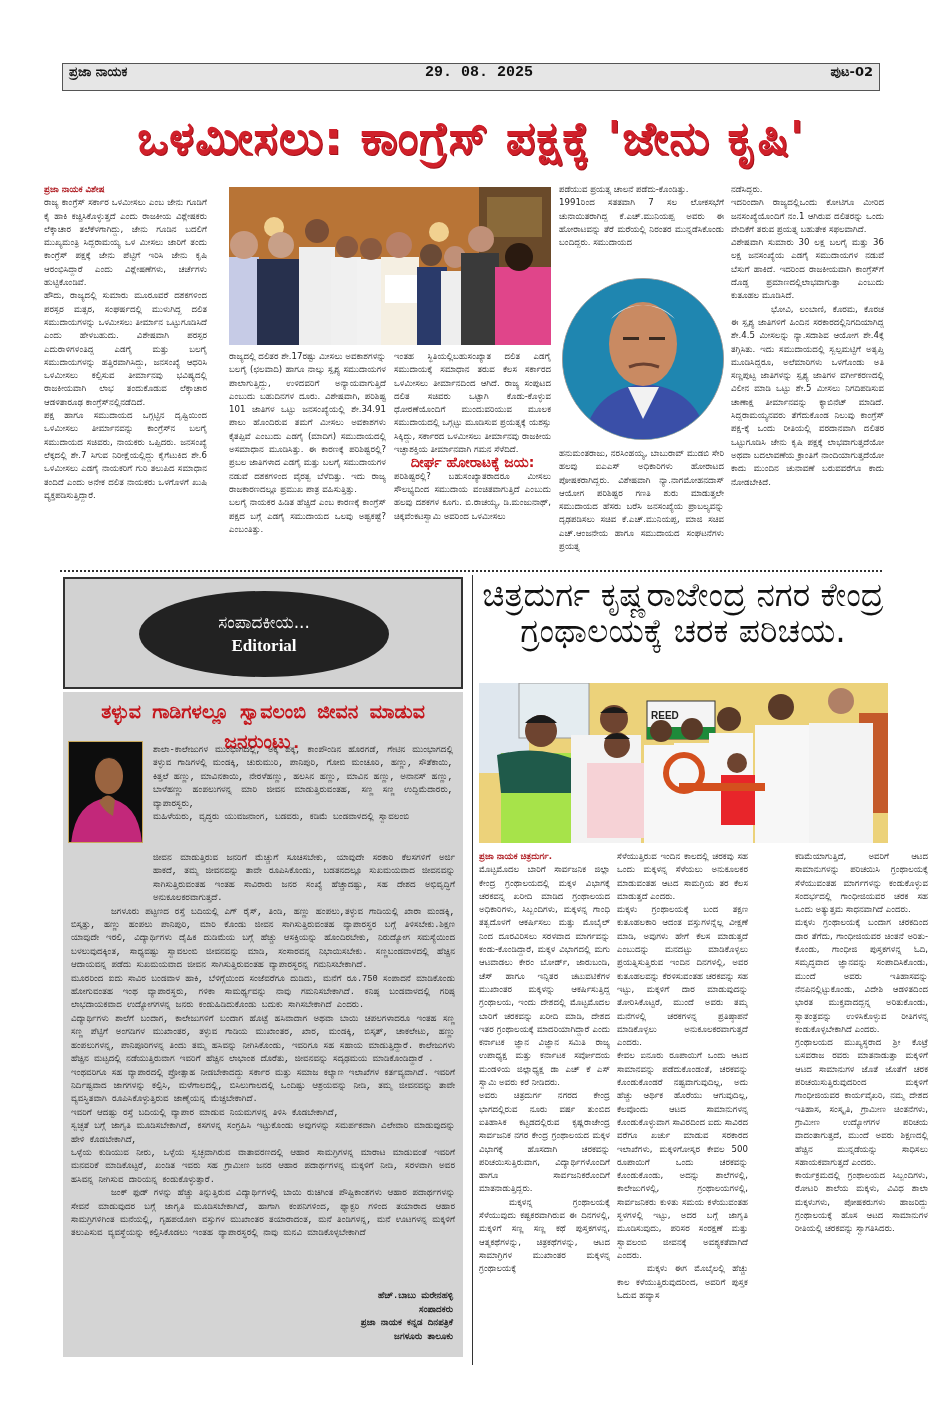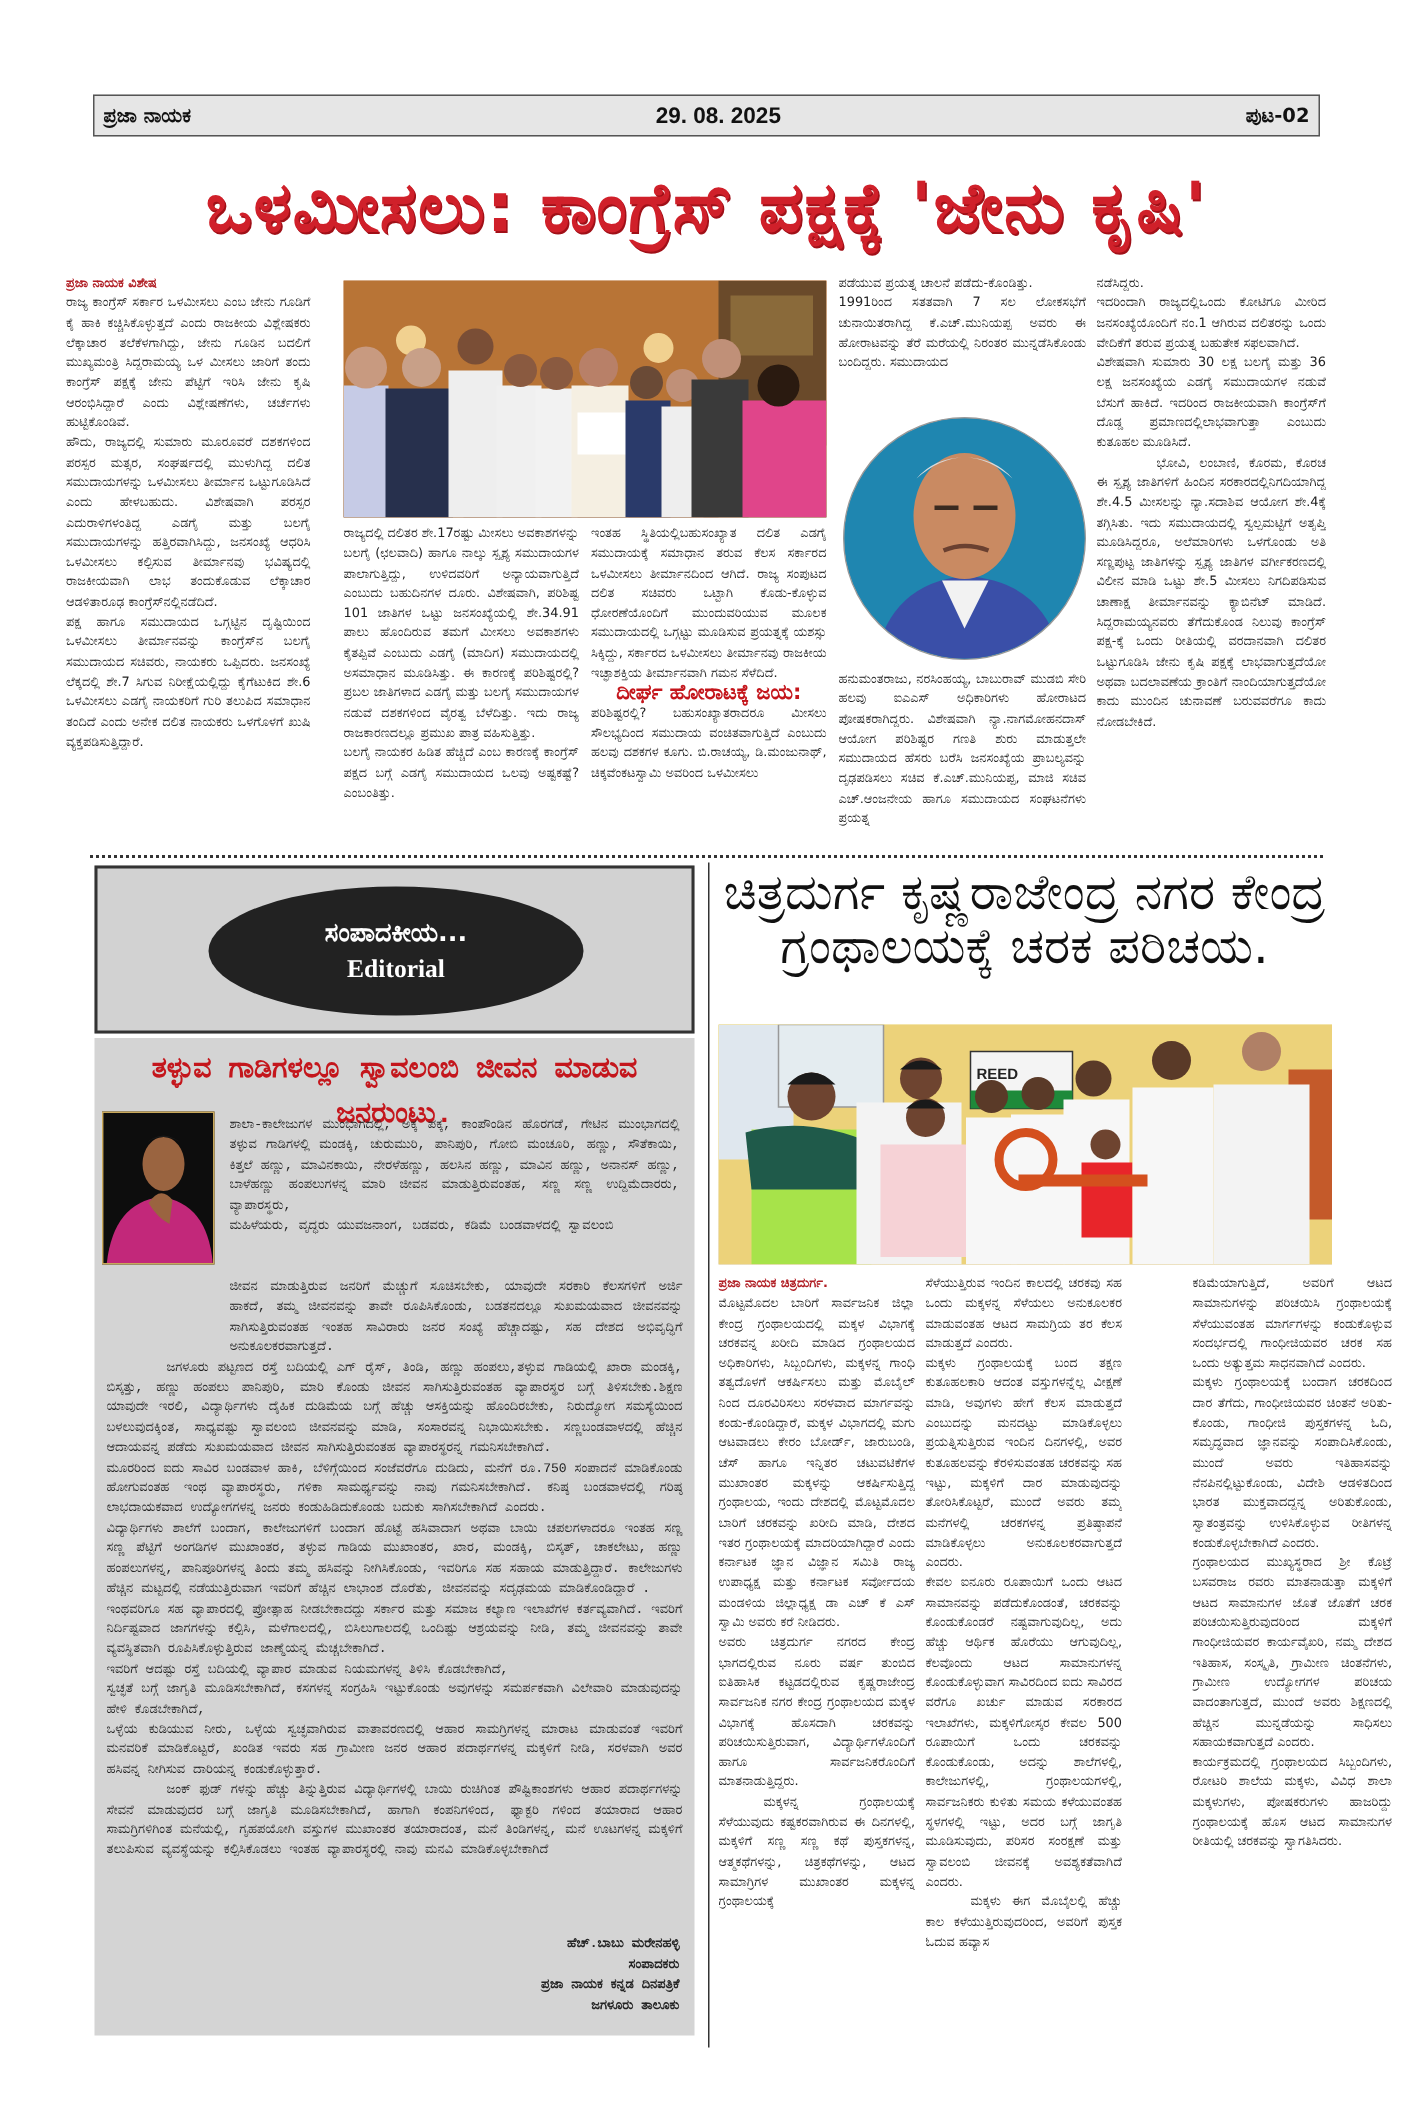--- a/index.html
+++ b/index.html
@@ -1,24 +1,24 @@
 <!DOCTYPE html>
 <html><head>
 <meta charset="utf-8">
 <style>
   * { box-sizing: border-box; margin: 0; padding: 0; }
   html, body { width: 945px; height: 1418px; background: #ffffff; overflow: hidden; }
   body { position: relative; font-family: "DejaVu Sans", sans-serif; color: #111; }
 
   .header-bar {
     position: absolute; left: 62px; top: 63px; width: 818px; height: 28px;
-    background: #e6e6e6; border: 1px solid #555; display: flex; align-items: center;
+    background: #e6e6e6; border: 1px solid #555; display: flex; 
     justify-content: space-between; padding: 0 6px; font-size: 13px; font-weight: bold;
   }
-  .header-bar .date { font-family: Liberation Sans, sans-serif; font-size: 15px; }
+  .header-bar .date { font-family: Liberation Mono, monospace; font-size: 15px; }
 
   .headline {
     position: absolute; left: 60px; top: 108px; width: 822px; text-align: center;
     font-family: "DejaVu Sans", sans-serif; font-weight: bold; font-size: 46px;
     color: #d0202a; letter-spacing: 1px; line-height: 60px;
     text-shadow: 1px 1px 0 #a01018;
   }
 
   .col { position: absolute; font-size: 8.6px; line-height: 13.3px; text-align: justify; color: #222; overflow: hidden; }
   .col p { margin-bottom: 0; text-indent: 0; }
@@ -42,21 +42,21 @@
 
   .editorial-box {
     position: absolute; left: 63px; top: 577px; width: 400px; height: 112px;
     background: #d2d2d2; border: 2px solid #333;
   }
   .editorial-ellipse {
     position: absolute; left: 74px; top: 12px; width: 250px; height: 86px;
     border-radius: 50%; background: #222; color: #fff; text-align: center;
     display: flex; flex-direction: column; align-items: center; justify-content: center;
   }
-  .editorial-ellipse .kn { font-size: 17px; font-weight: bold; }
+  .editorial-ellipse .kn { font-size: 17px; font-weight: normal; }
   .editorial-ellipse .en { font-family: "Liberation Serif", serif; font-size: 17px; font-weight: bold; margin-top: 4px; }
 
   .editorial-body {
     position: absolute; left: 63px; top: 692px; width: 400px; height: 665px;
     background: #d4d4d4;
     font-family: Liberation Mono, monospace;
   }
   .ed-title {
     position: absolute; left: 0; top: 6px; width: 400px; text-align: center;
     color: #c4161c; font-weight: bold; font-size: 19px; line-height: 30px;

